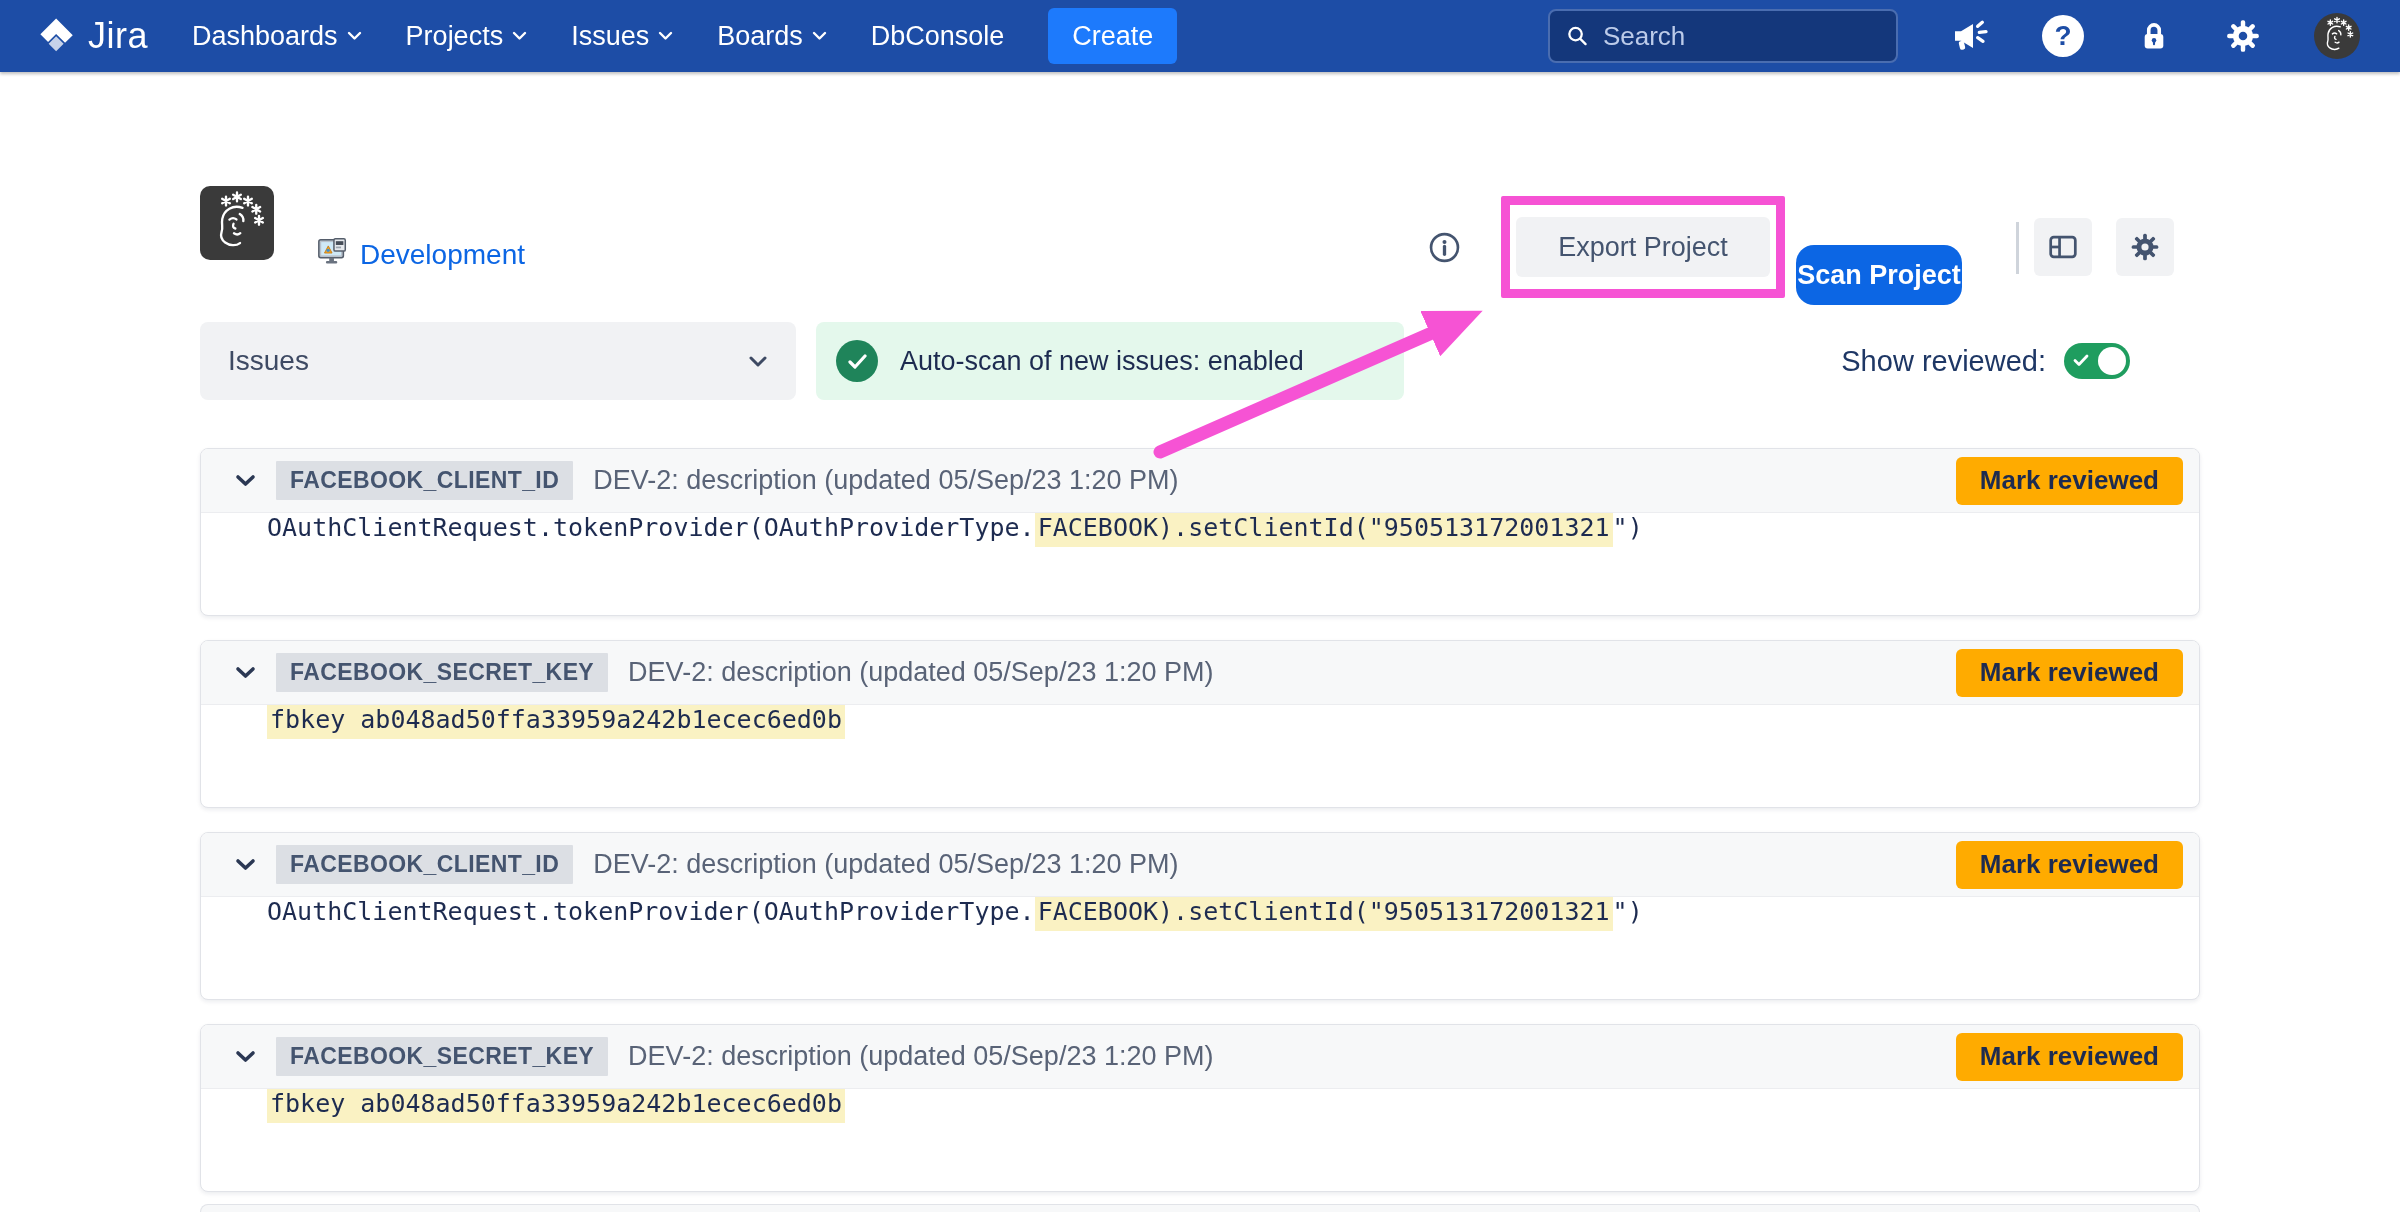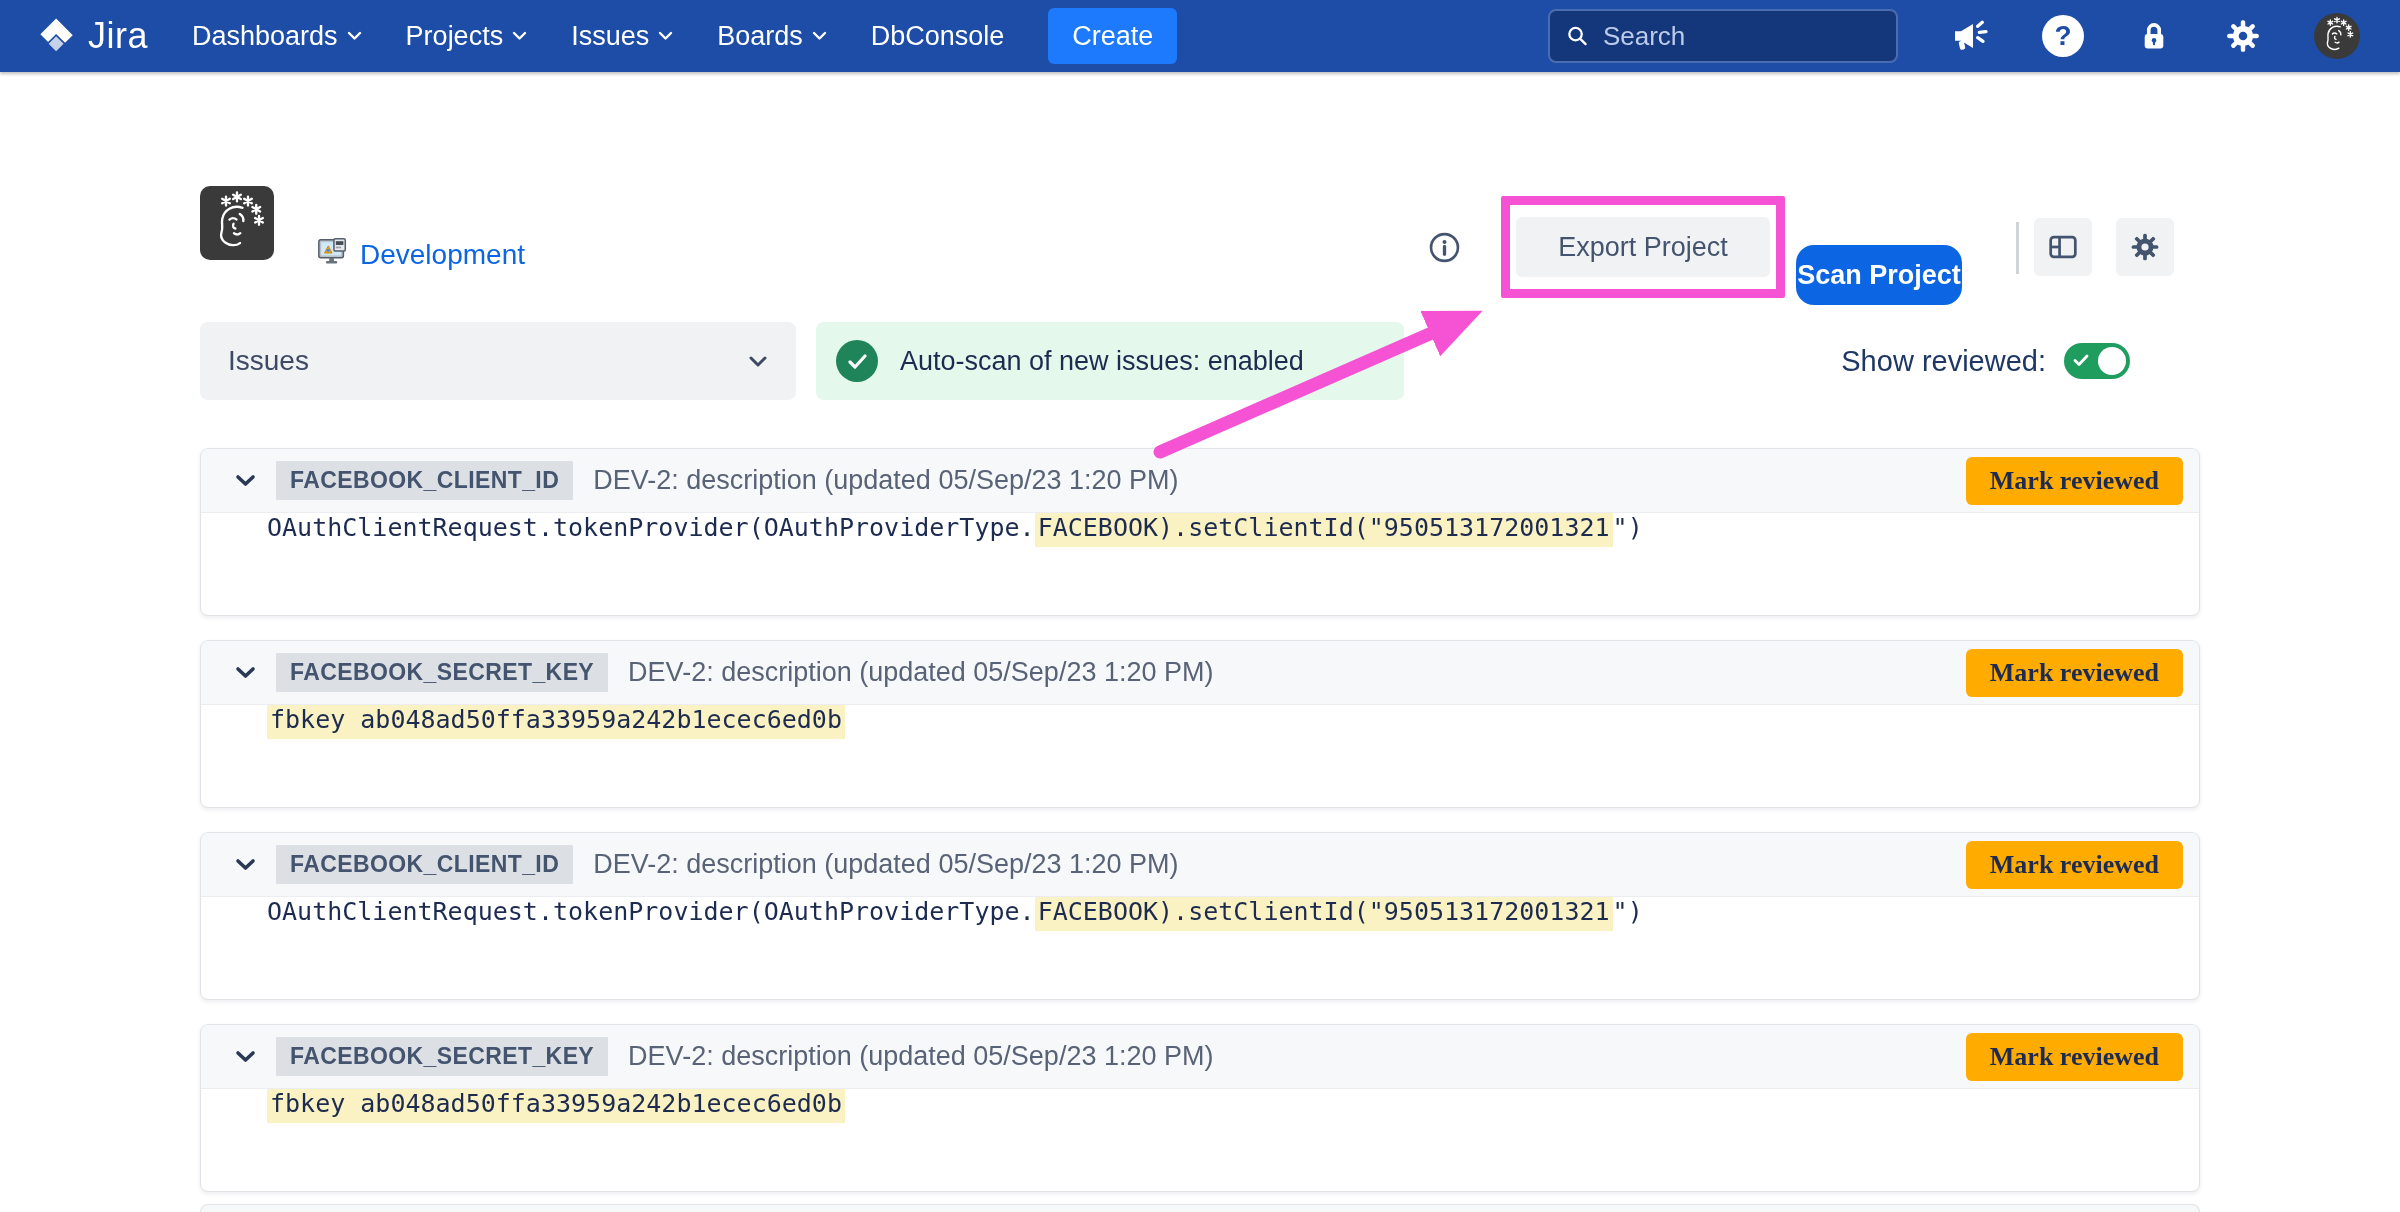--- a/index.html
+++ b/index.html
@@ -121,21 +121,21 @@
   }
   .badge {
     background:var(--badge-bg,#DCDFE4); color:var(--badge-text,#44546F);
     font-size:23px; font-weight:700; letter-spacing:.4px;
     padding:6px 14px; border-radius:1px; white-space:nowrap;
   }
   .summary { font-size:27px; color:var(--desc-text,#596377); white-space:nowrap; }
   .mark-btn {
     margin-left:auto; border:none; cursor:pointer;
     background:var(--mark-btn-orange,#FFAB00); color:var(--mark-btn-text,#1D2B50);
-    font-family:Liberation Serif, serif; font-size:26px; font-weight:600;
+    font-family:Liberation Sans, sans-serif; font-size:26px; font-weight:600;
     height:48px; padding:0 24px; border-radius:6px; white-space:nowrap;
   }
   .card-body { height:103px; display:flex; align-items:flex-start; padding:0 30px 0 66px; }
   .card-body code {
     font-family:"DejaVu Sans Mono", monospace; font-size:25px;
     color:var(--code-text,#1D2B50); white-space:pre;
   }
   .card-body mark { background:var(--highlight-yellow,#FAF2C3); color:inherit; padding:5px 3px; }
   .card-partial {
     margin-top:-12px; height:10px; background:var(--card-header-bg,#F7F8F9);

